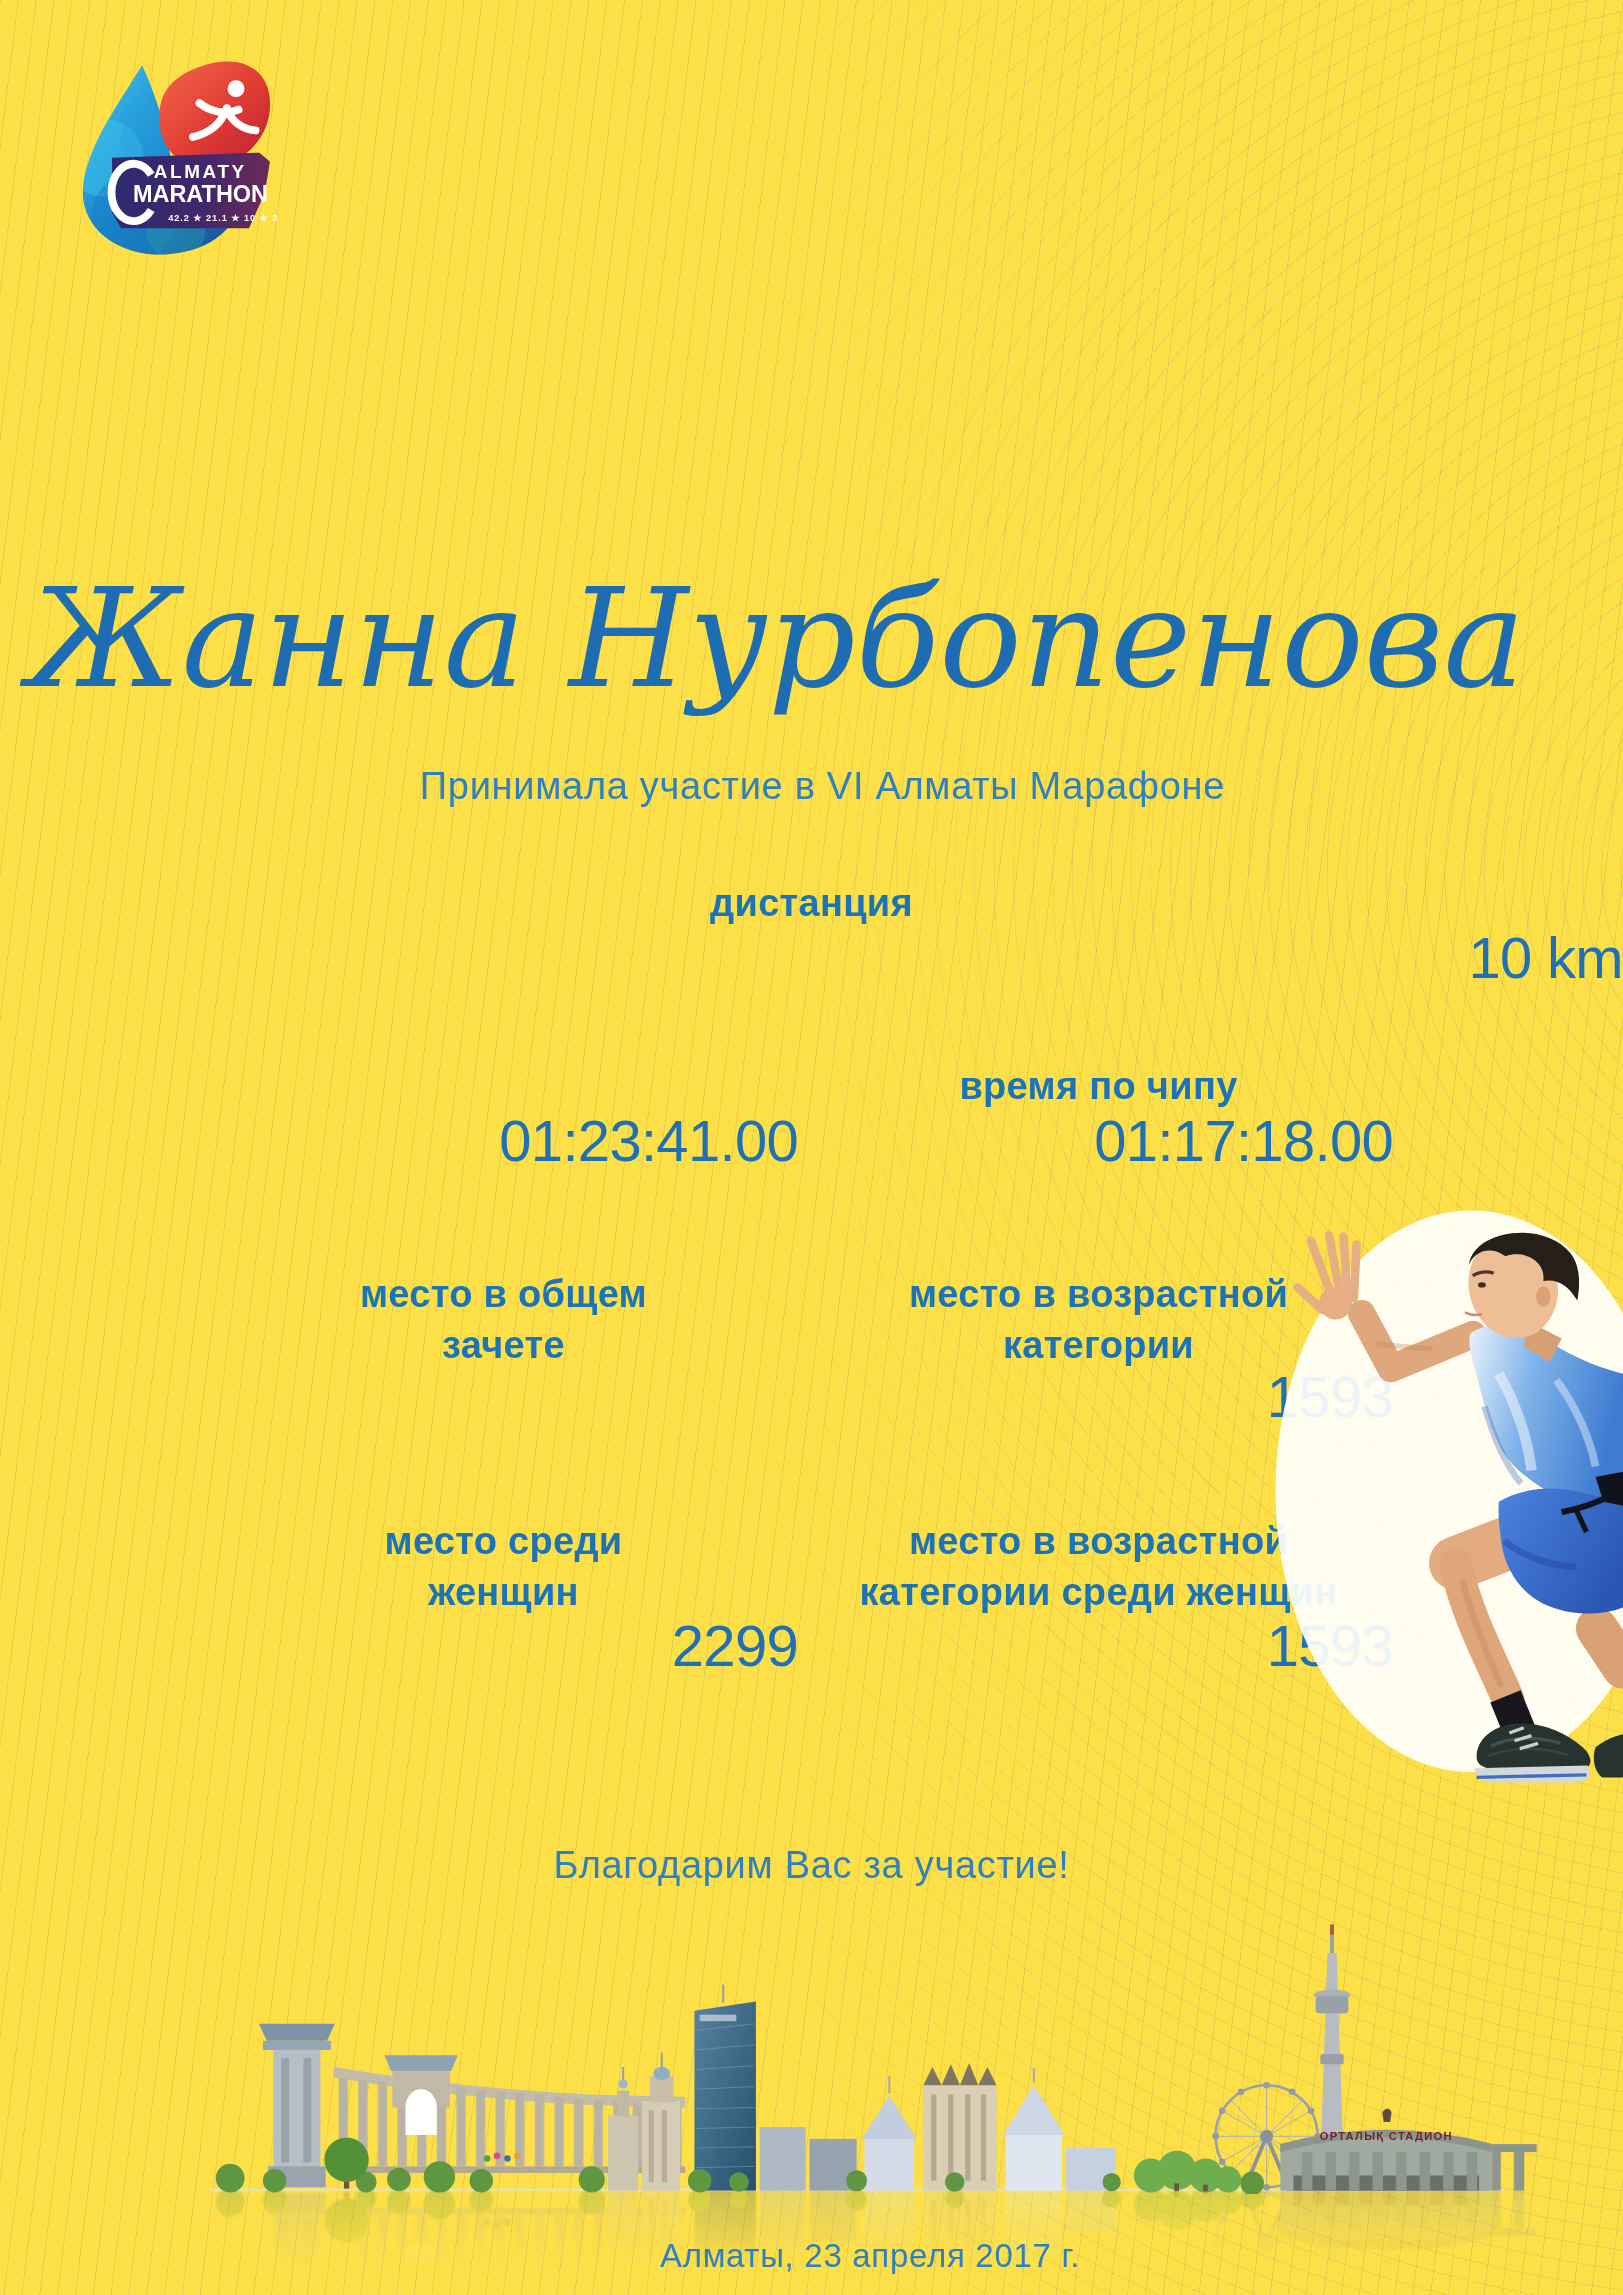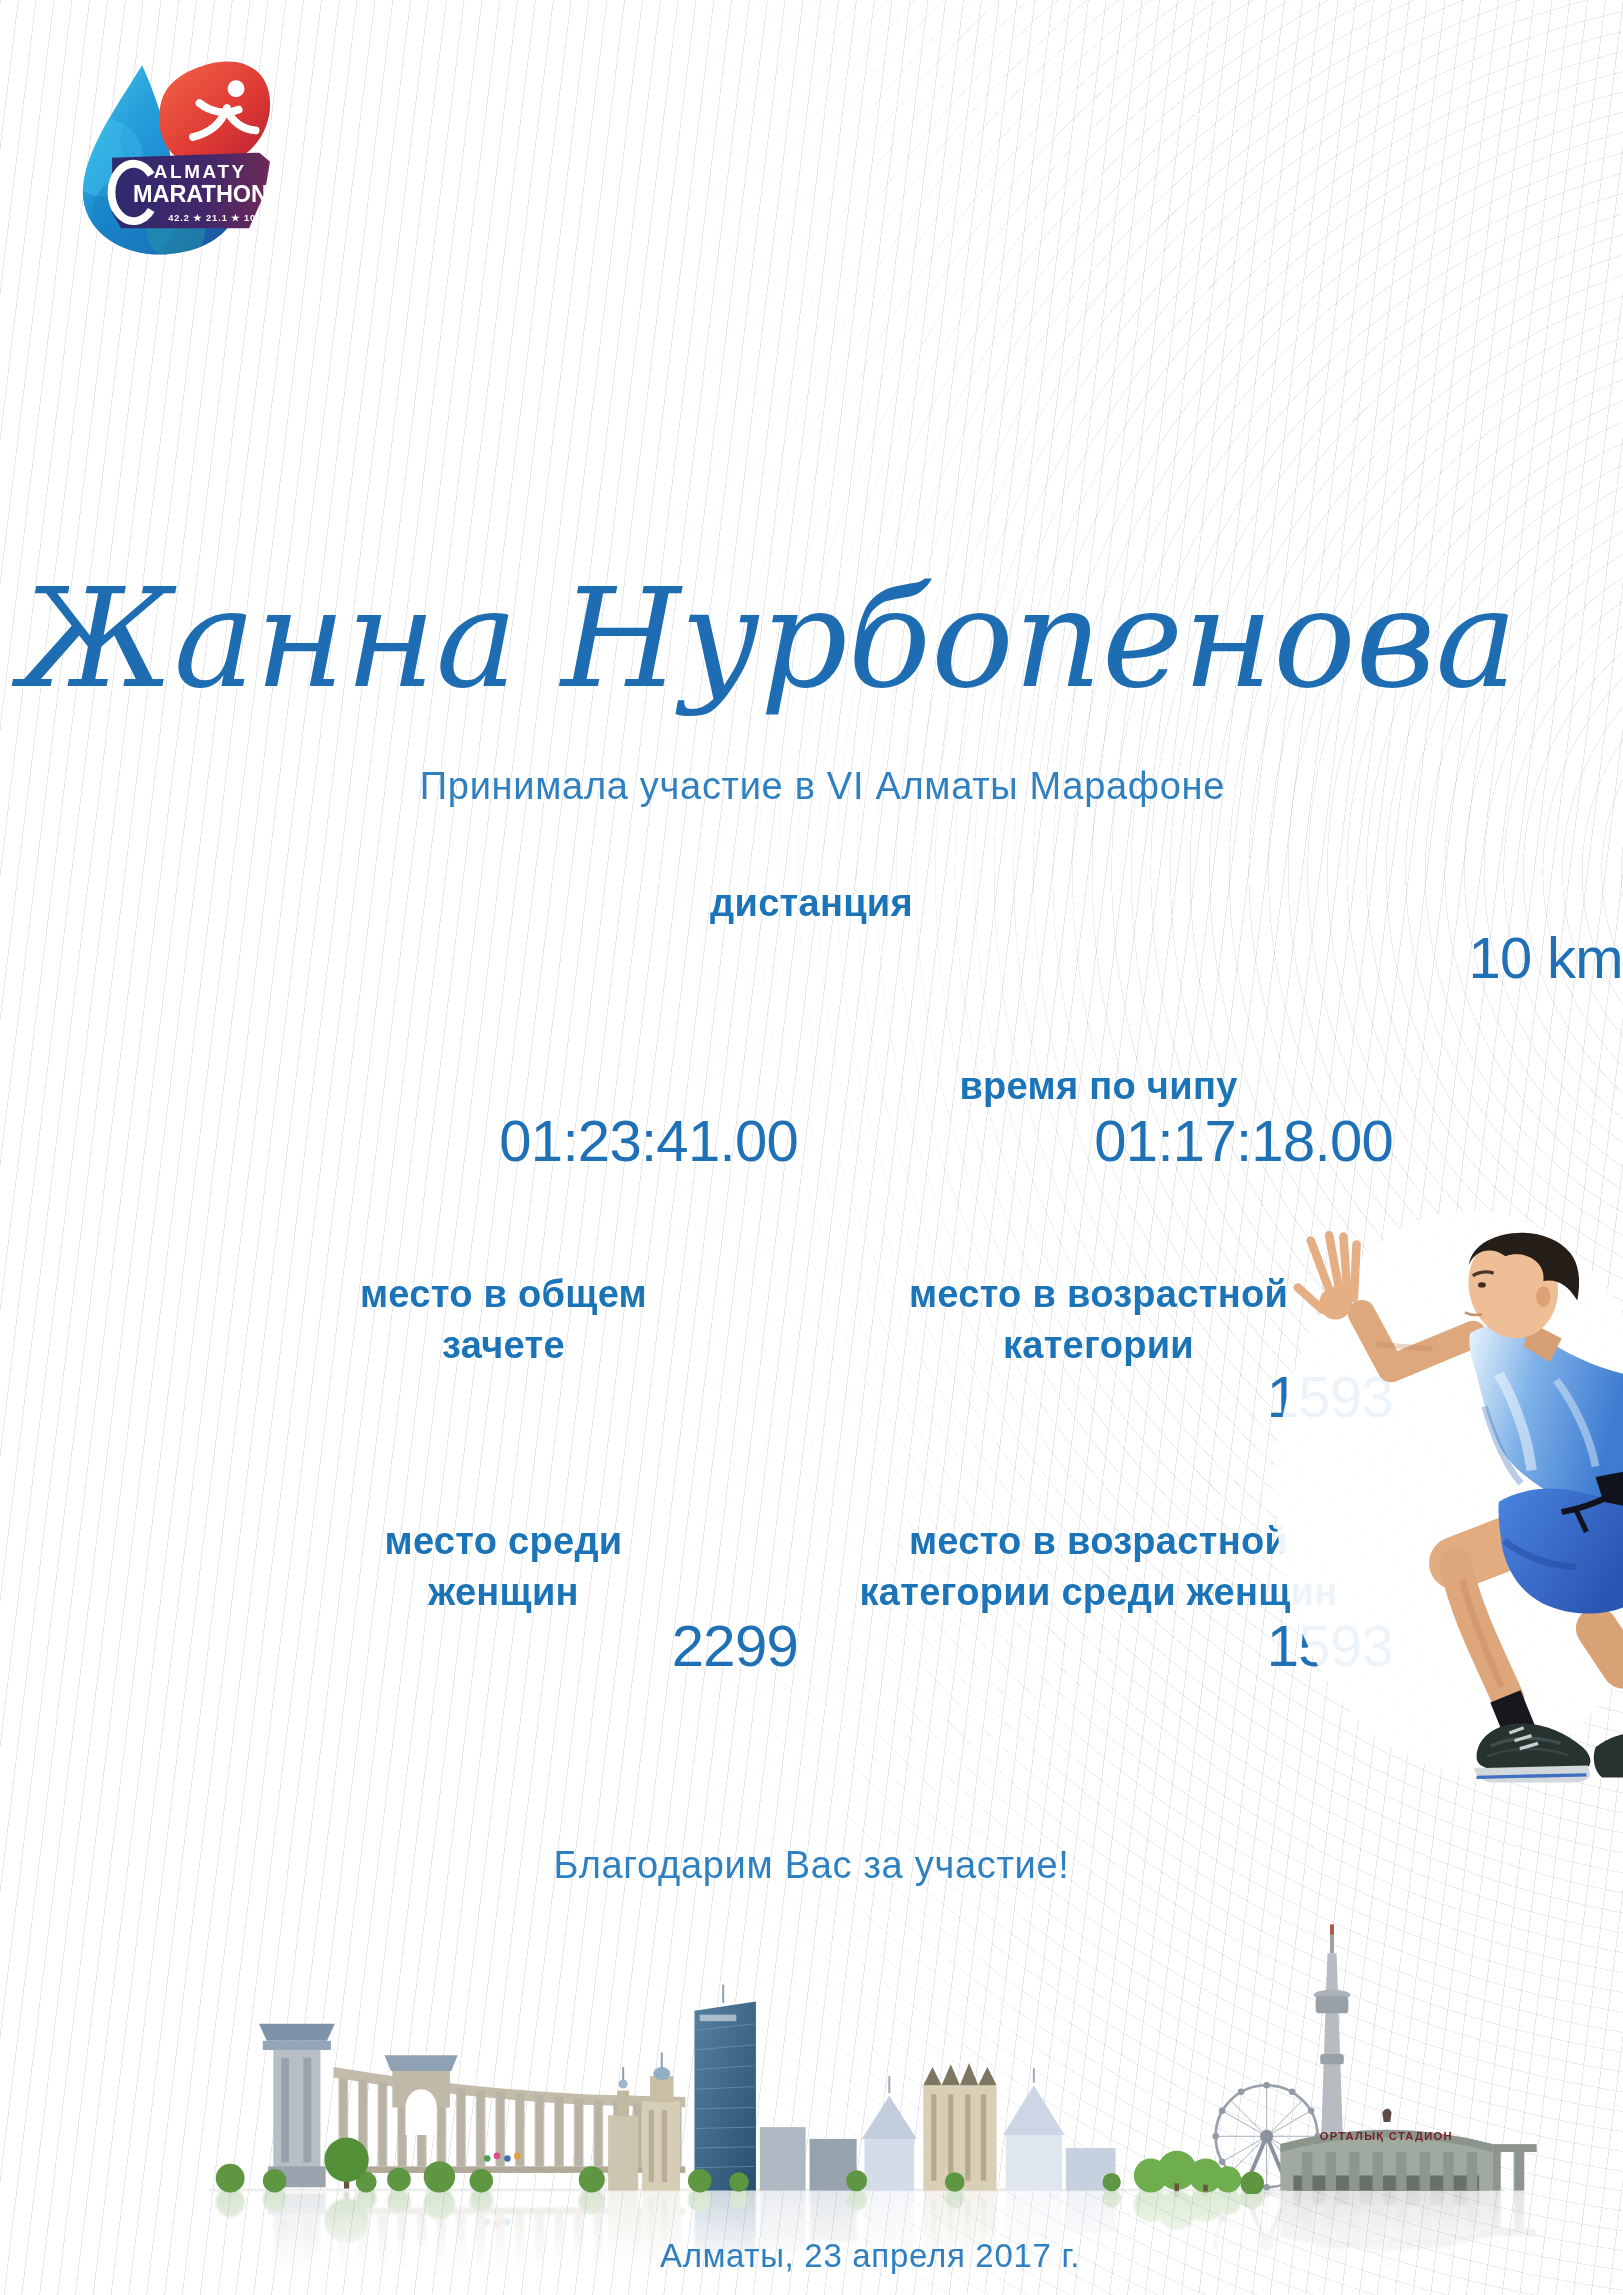--- a/index.html
+++ b/index.html
@@ -1,19 +1,19 @@
 <!DOCTYPE html>
 <html style="font-size:10.5px"><head>
 <meta charset="utf-8">
 <style>
   html,body{margin:0;padding:0;background:#e8e8e8;}
   .page{
     position:relative;
     width:1623px;height:2295px;
-    background:#ffffff;
+    background:#fde047;
     overflow:hidden;
     font-family:"Liberation Sans",sans-serif;
   }
   .page > *{position:absolute;z-index:1;}
   
   .bg-lines{
     left:0;top:0;width:1623px;height:2295px;z-index:0;
     background:repeating-linear-gradient(97deg,
       rgba(95,105,130,0.16) 0 0.9px, transparent 0.9px 17.7px);
   }
@@ -30,21 +30,21 @@
     font-size:150px;font-weight:700;line-height:1;letter-spacing:-3.9px;
     background:linear-gradient(90deg,#1a6db3 0%,#2466ad 38%,#33519f 68%,#443f9b 100%);
     -webkit-background-clip:text;background-clip:text;color:transparent;
     white-space:nowrap;
   }
   .cert-subtitle{
     font-size:67px;font-weight:700;line-height:1;letter-spacing:1.3px;
     color:#3d3e98;margin-top:7.8px;white-space:nowrap;
   }
   .name{
-    top:570px;left:8px;width:1521px;text-align:center;
+    top:570px;left:16px;width:1521px;text-align:center;
     font-family:"DejaVu Serif",serif;font-style:italic;
     font-size:137px;line-height:1;color:#1e6cb1;white-space:nowrap;
   }
   .participation{
     top:765px;left:0;width:1623px;text-align:center;
     font-size:38px;font-weight:400;color:#2e80c1;letter-spacing:0.7px;padding-left:11px;
   }
   .lbl{
     font-size:38px;font-weight:700;color:#1b74b8;line-height:1.35;
     text-align:center;white-space:pre-line;letter-spacing:0.3px;

